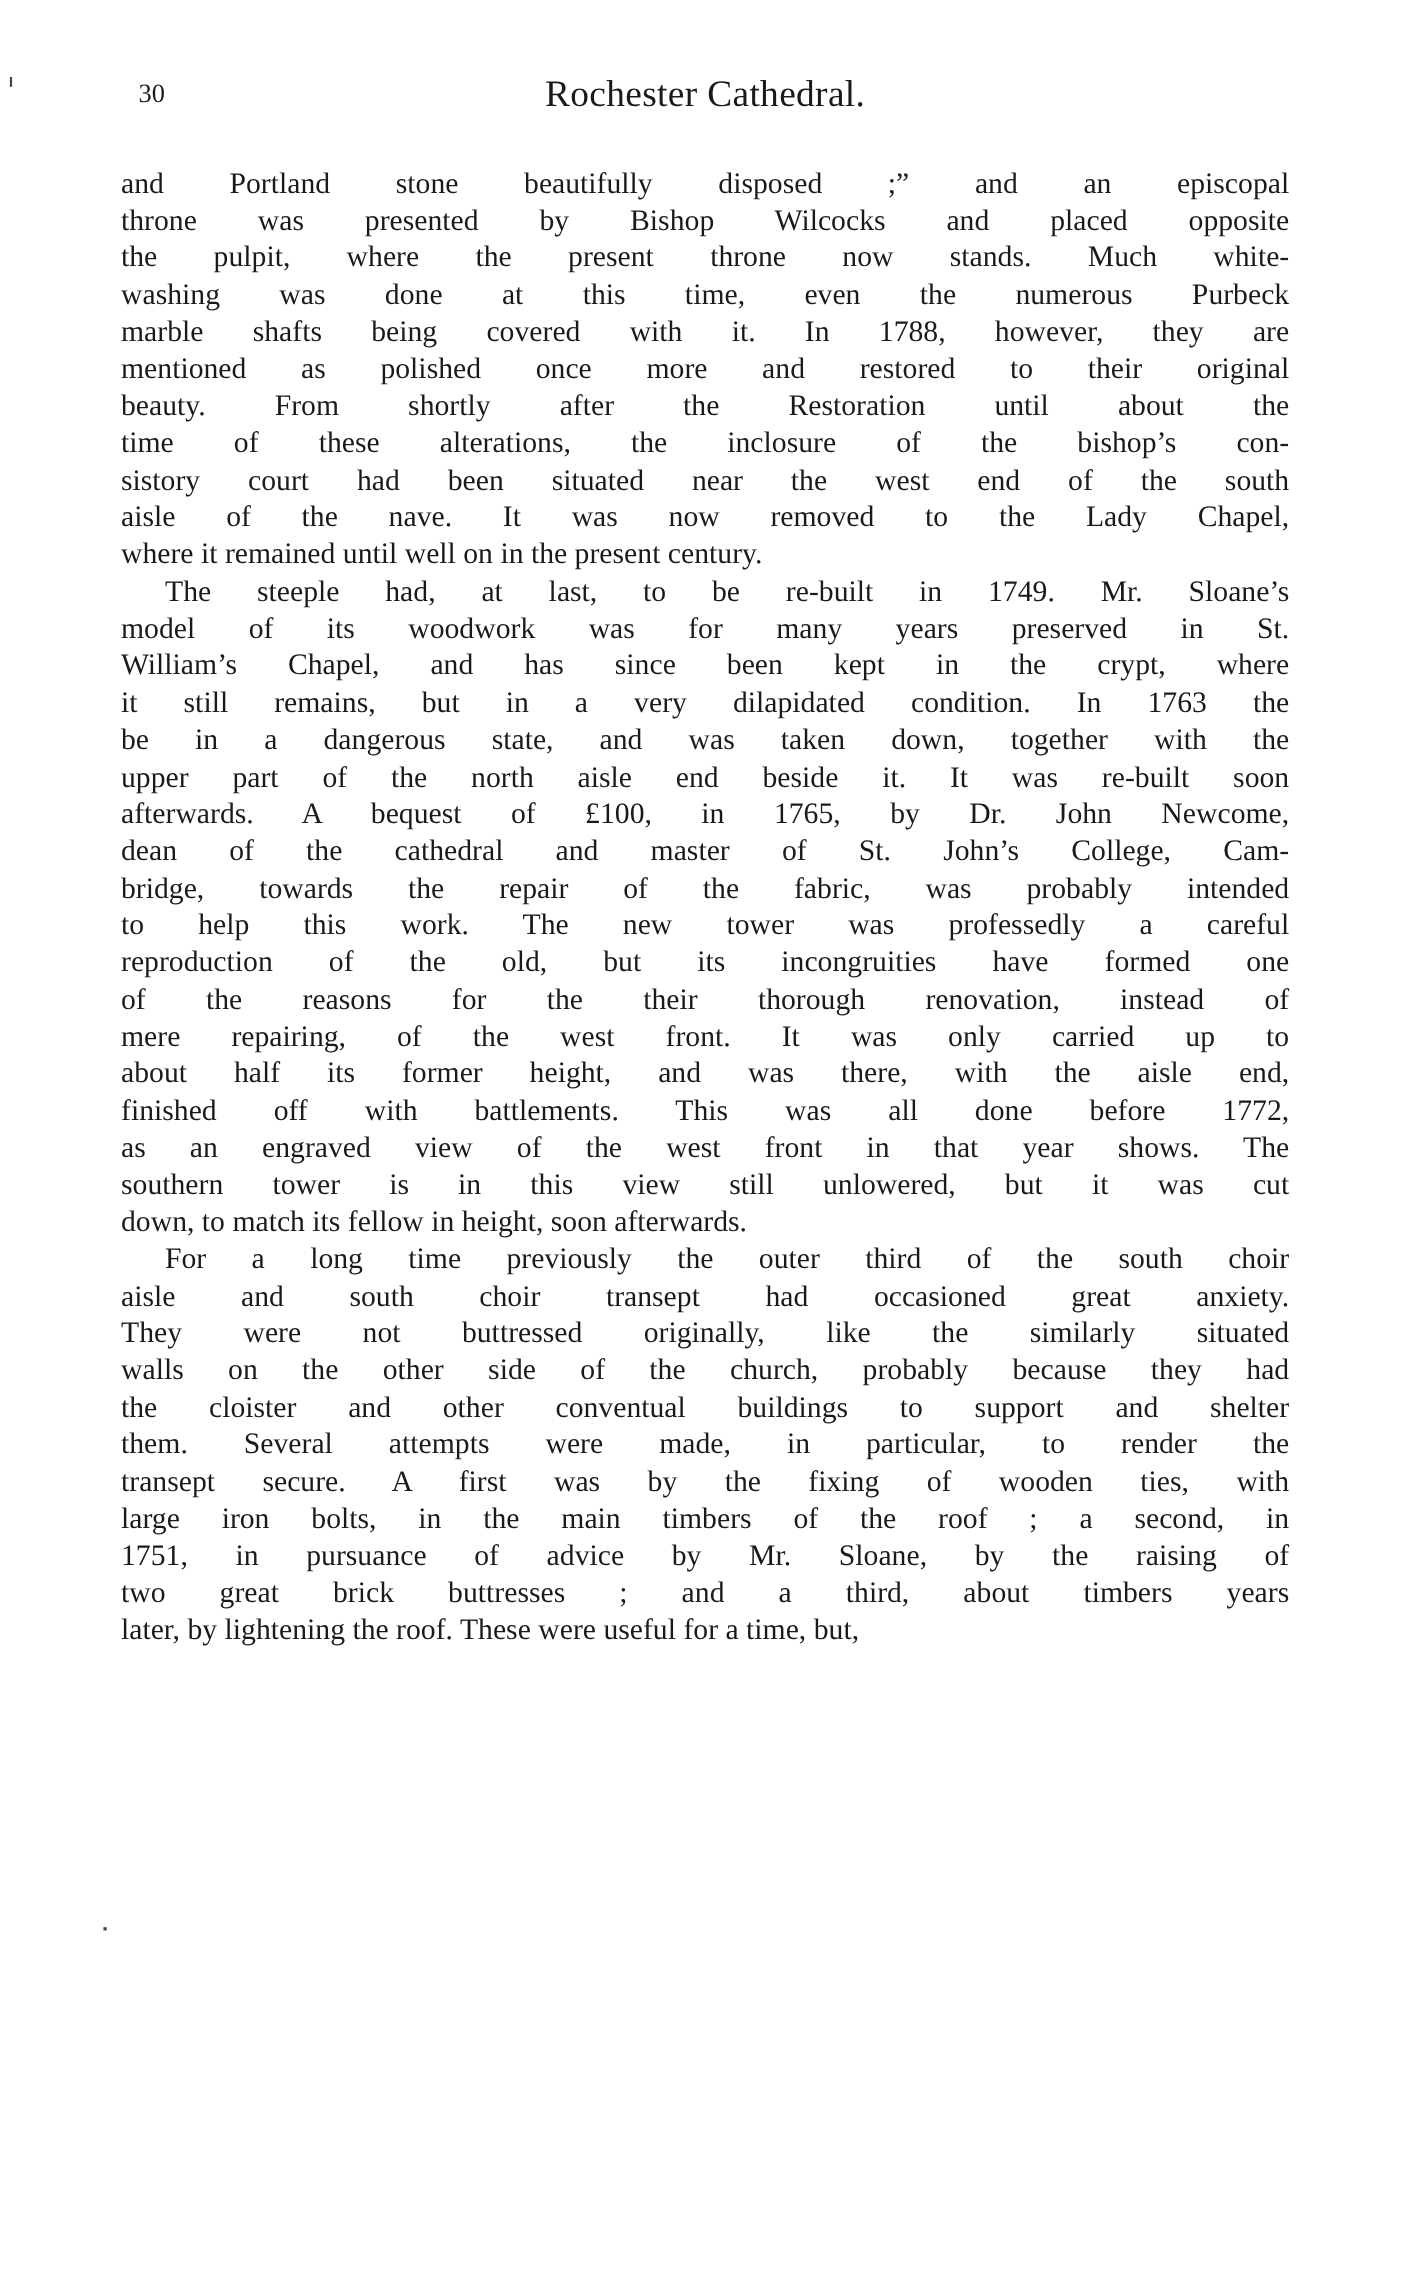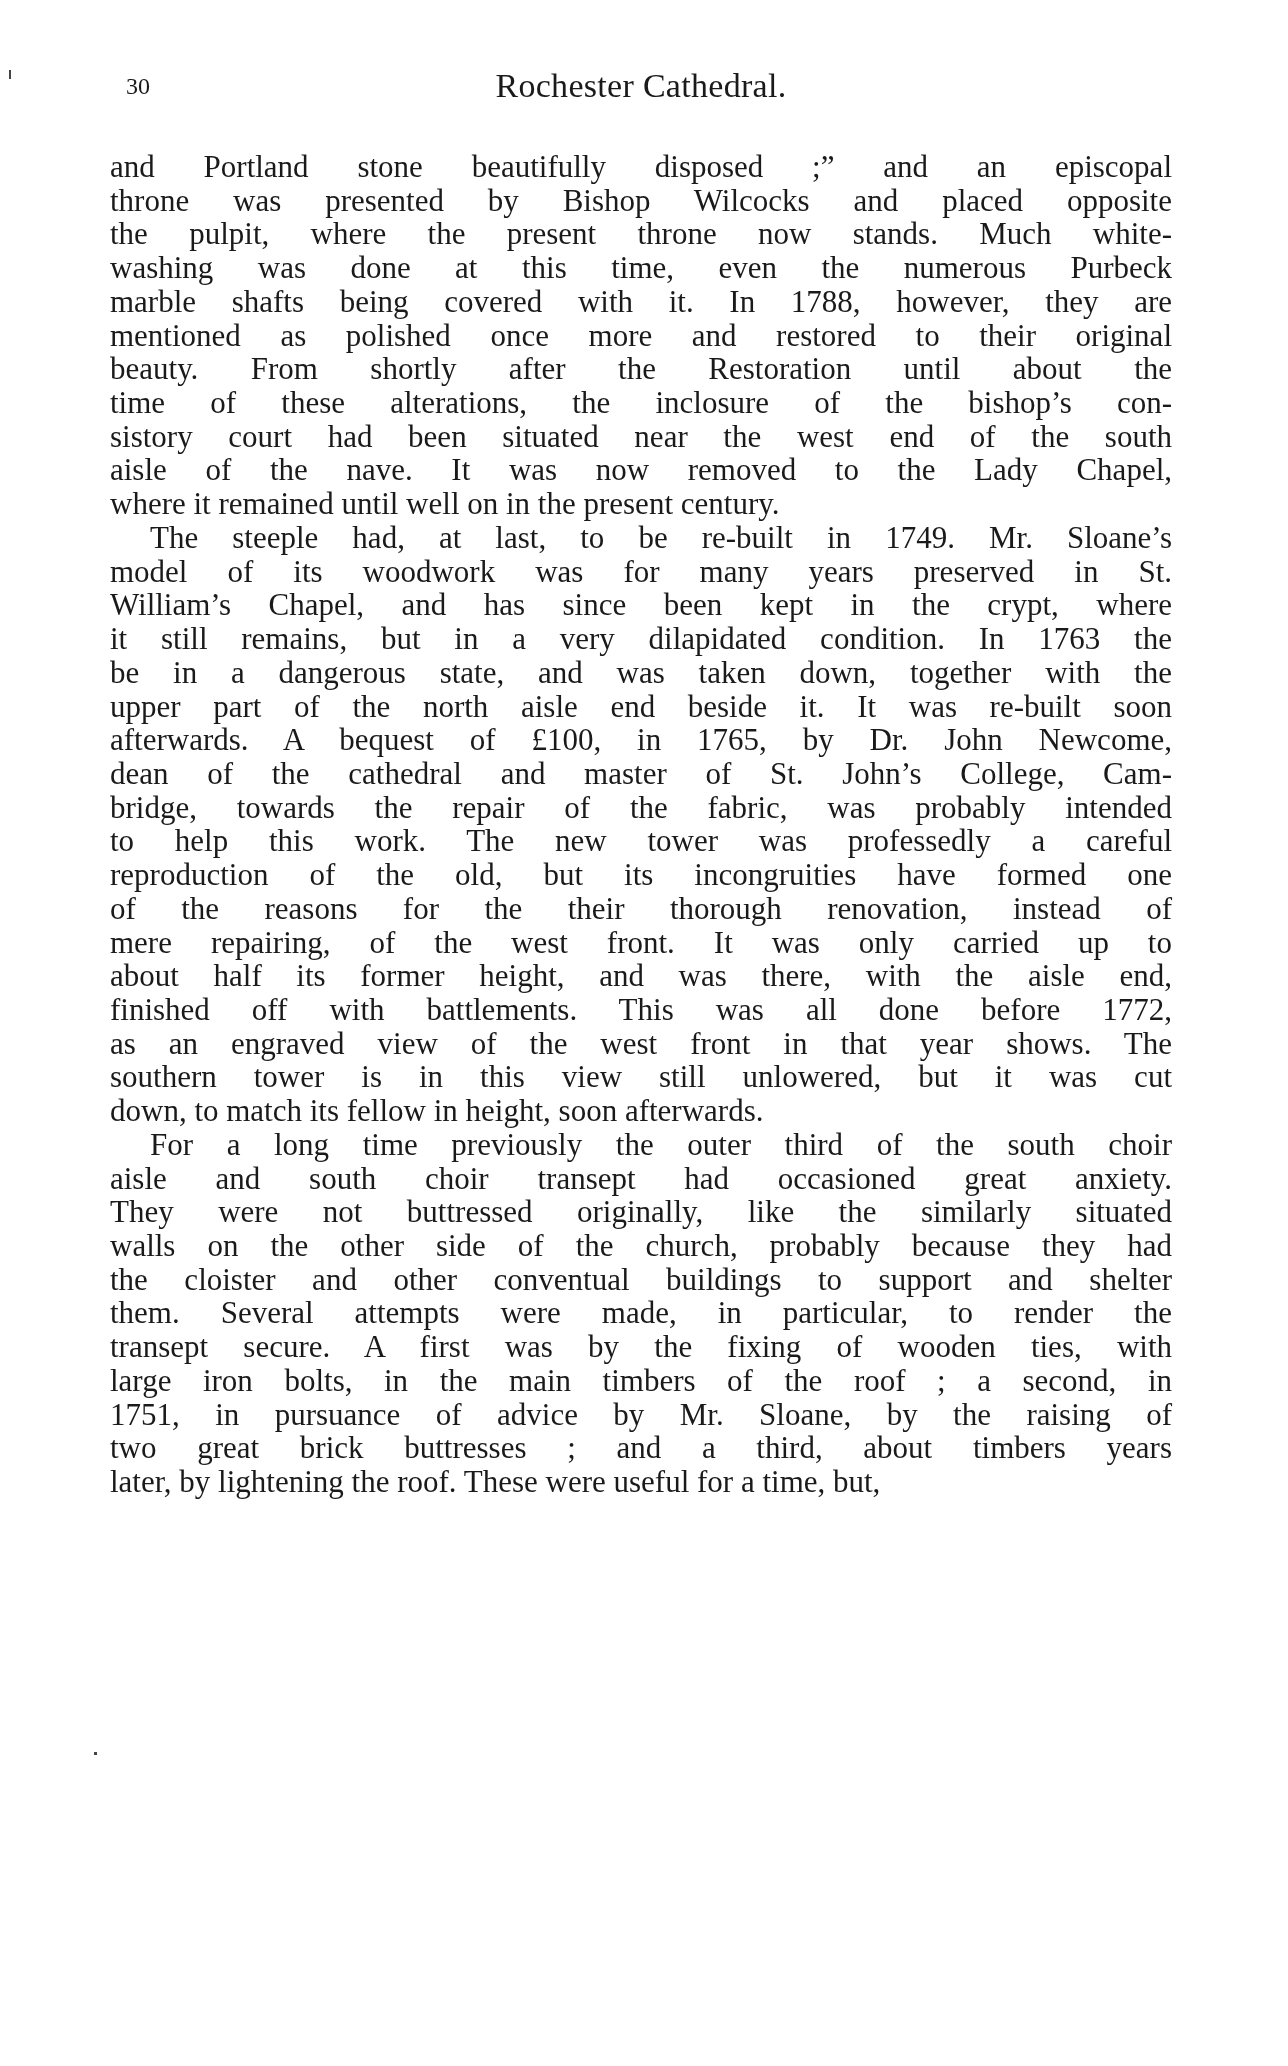--- a/index.html
+++ b/index.html
@@ -4,21 +4,21 @@
 <style>
   html, body { margin: 0; padding: 0; background: #ffffff; }
   body { width: 1288px; height: 2066px; position: relative; overflow: hidden;
          font-family: "Liberation Serif", "DejaVu Serif", serif; color: #1a1a1a; }
   .page { position: absolute; left: 0; top: 0; width: 1288px; height: 2066px; }
   .header { position: absolute; top: 64px; left: 110px; width: 1062px; height: 44px; }
   .page-number { position: absolute; left: 16px; top: 0; font-size: 24px; line-height: 44px; }
   .running-title { position: absolute; left: 0; right: 0; top: 0; text-align: center;
                    font-size: 34px; line-height: 44px; letter-spacing: 0.3px; }
   .body-text { position: absolute; top: 150px; left: 110px; width: 1062px; }
-  .line { display: block; height: 33.72px; line-height: 33.72px; font-size: 31px;
+  .line { display: block; height: 33.72px; line-height: 33.72px; font-size: 27px;
           text-align: justify; text-align-last: justify; white-space: nowrap; }
   .line.last { text-align-last: left; }
   .line.indent { padding-left: 40px; }
   .speck { position: absolute; background: #444; }
 </style>
 </head>
 <body>
 
 <div class="page">
   <div class="speck" style="left:9px;top:70px;width:2px;height:9px;"></div>

